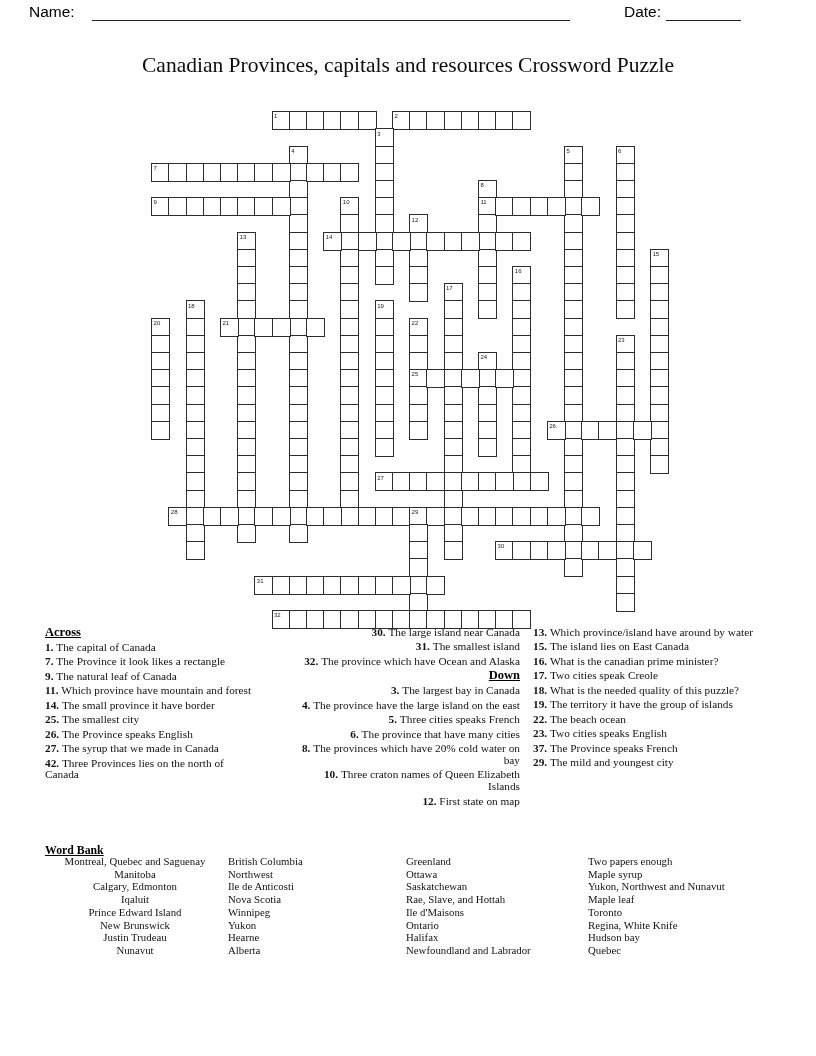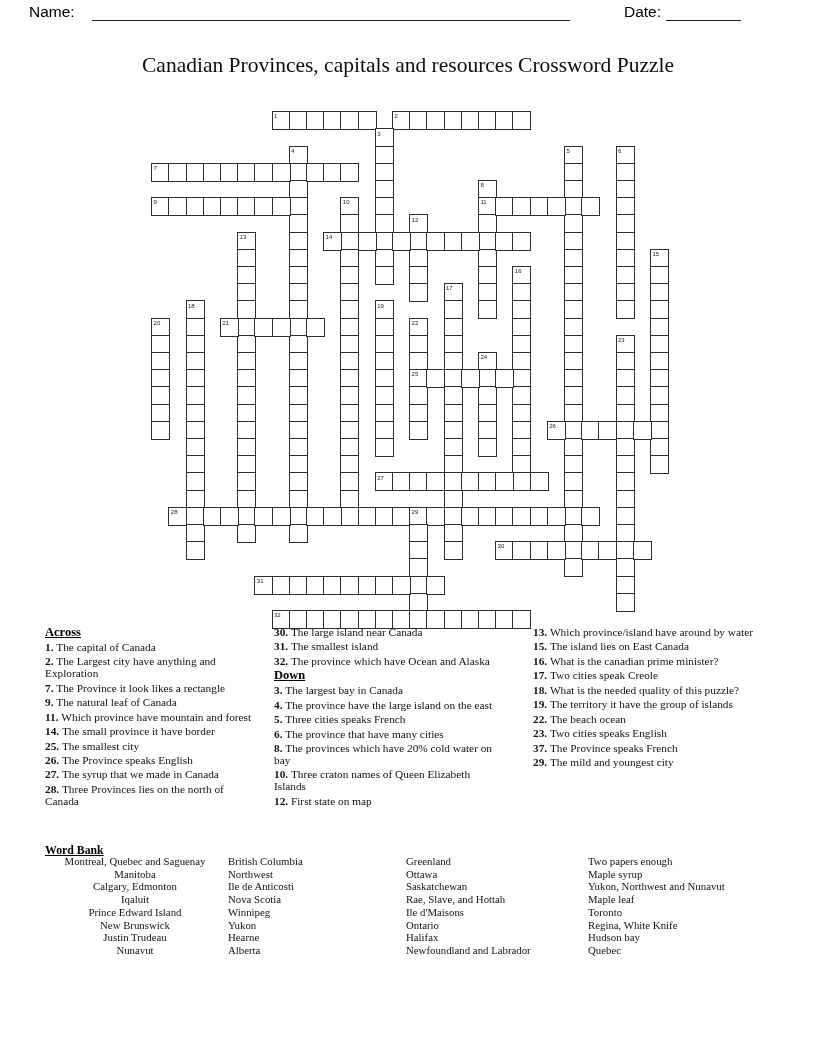--- a/index.html
+++ b/index.html
@@ -28,21 +28,21 @@
     position:absolute;box-sizing:border-box;background:#fff;
     border:1.8px solid #2d2d2d;
   }
   .cw-num{
     position:absolute;font-family:"Liberation Sans",sans-serif;
     font-size:6px;line-height:6px;color:#222;z-index:3;
   }
   
   .clue-col{position:absolute;top:627px;font-size:11.3px;line-height:11.8px;color:#111;}
   .clue-col-1{left:45px;width:214px;}
-  .clue-col-2{left:274px;width:221px;}
+  .clue-col-2{left:299px;width:221px;text-align:right;}
   .clue-col-3{left:533px;width:243px;}
   .clue-h{
     font-size:12.5px;margin:0 0 3px 0;font-weight:bold;
     text-decoration:underline;color:#000;
   }
   .clue{margin:0 0 2.7px 0;}
   .clue b{font-weight:bold;}
   
   .wb-h{
     position:absolute;left:45px;top:843px;font-size:11.8px;font-weight:bold;
@@ -438,29 +438,28 @@
       <div class="cw-num" style="left: 170.8px; top: 509px;">28</div>
       <div class="cw-num" style="left: 411.6px; top: 509px;">29</div>
       <div class="cw-num" style="left: 497.6px; top: 543.4px;">30</div>
       <div class="cw-num" style="left: 256.8px; top: 577.8px;">31</div>
       <div class="cw-num" style="left: 274px; top: 612.2px;">32</div>
     </div>
 
   <div class="clue-col clue-col-1" id="cluecol1">
       <h3 class="clue-h">Across</h3>
       <p class="clue"><b>1. </b>The capital of Canada</p>
-      <p class="clue"><b>2. </b>The Largest city have anything and Exploration</p>
       <p class="clue"><b>7. </b>The Province it look likes a rectangle</p>
       <p class="clue"><b>9. </b>The natural leaf of Canada</p>
       <p class="clue"><b>11. </b>Which province have mountain and forest</p>
       <p class="clue"><b>14. </b>The small province it have border</p>
       <p class="clue"><b>25. </b>The smallest city</p>
       <p class="clue"><b>26. </b>The Province speaks English</p>
       <p class="clue"><b>27. </b>The syrup that we made in Canada</p>
-      <p class="clue"><b>28. </b>Three Provinces lies on the north of Canada</p>
+      <p class="clue"><b>42. </b>Three Provinces lies on the north of Canada</p>
     </div>
   <div class="clue-col clue-col-2" id="cluecol2">
       <p class="clue"><b>30. </b>The large island near Canada</p>
       <p class="clue"><b>31. </b>The smallest island</p>
       <p class="clue"><b>32. </b>The province which have Ocean and Alaska</p>
       <h3 class="clue-h">Down</h3>
       <p class="clue"><b>3. </b>The largest bay in Canada</p>
       <p class="clue"><b>4. </b>The province have the large island on the east</p>
       <p class="clue"><b>5. </b>Three cities speaks French</p>
       <p class="clue"><b>6. </b>The province that have many cities</p>

